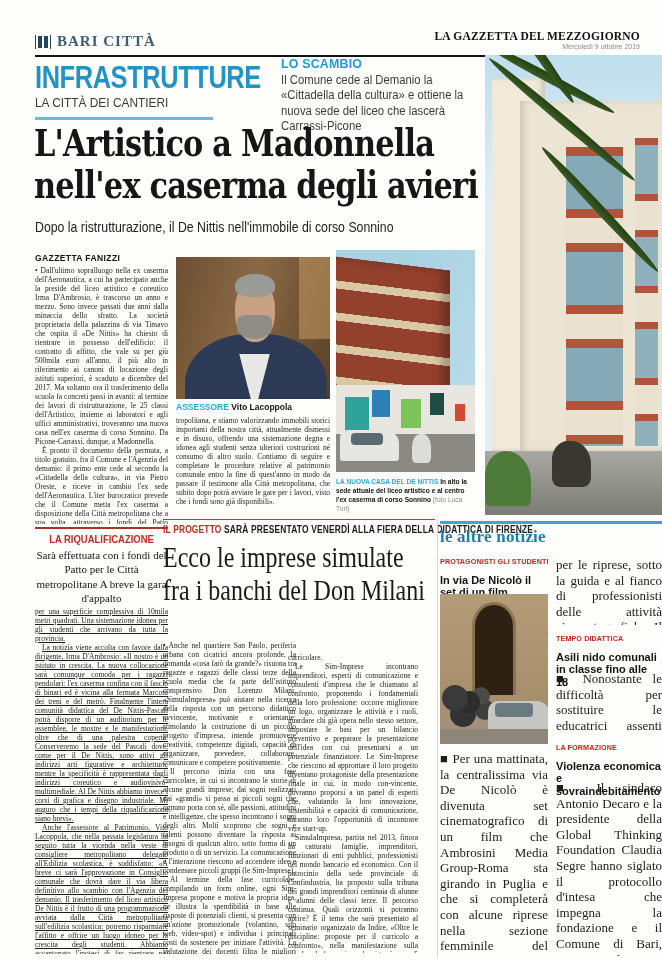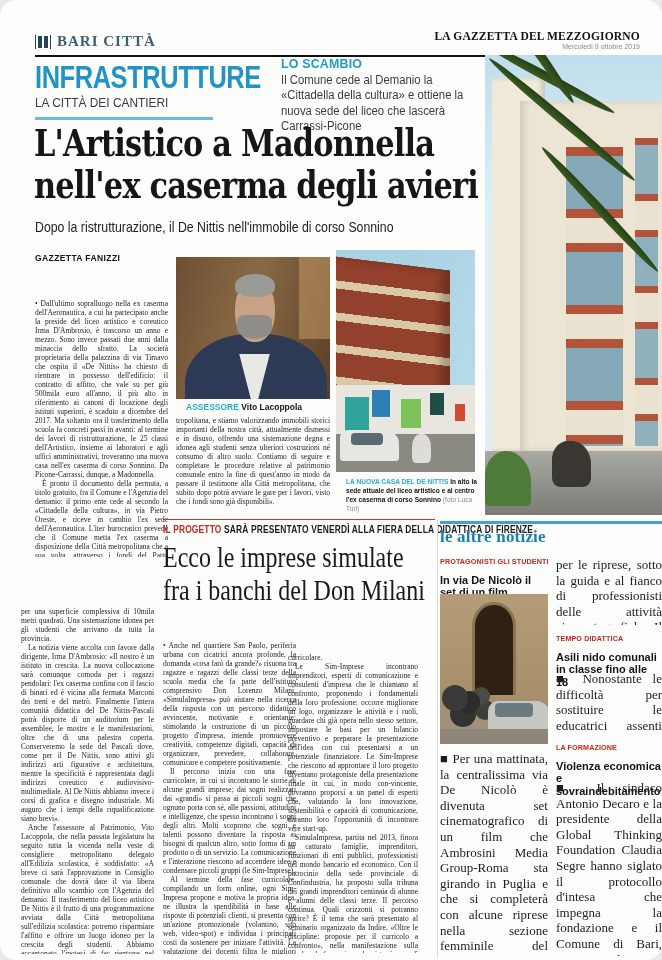--- a/index.html
+++ b/index.html
@@ -2,21 +2,21 @@
 <html lang="it" style="--blue-kicker: #2193c6; --cyan-rule: #66bcd9; --blue-scambio: #1e9cd0; --navy-header: #3d5f74; --red-label: #c5291f; --blue-news-title: #1b7fb0; --cyan-caption: #27aed6; --news-rule: #43a3c9; --box-rule: #a8322a;"><head>
 <meta charset="utf-8">
 <style>
   :root{
     --blue-kicker:#2193c6; --cyan-rule:#66bcd9; --blue-scambio:#1e9cd0;
     --navy-header:#3d5f74; --red-label:#c5291f; --blue-news-title:#1b7fb0;
     --cyan-caption:#27aed6; --news-rule:#43a3c9; --box-rule:#a8322a;
   }
   *{margin:0;padding:0;box-sizing:border-box;}
   body{background:#e9e9e9;font-family:"Liberation Sans",sans-serif;}
-  #page{position:relative;width:662px;height:960px;background:#fdfdfc;margin:0 auto;overflow:hidden;border-radius:16px;}
+  #page{position:relative;width:662px;height:960px;background:#fdfdfc;margin:0 auto;overflow:hidden;}
 
   
   .hdr-left{position:absolute;left:35px;top:33px;display:flex;align-items:center;gap:6px;}
   .edmark{display:flex;align-items:center;gap:2px;}
   .edmark .thin{width:1px;height:14px;background:#26455c;}
   .edmark .fat{width:4px;height:12px;background:#26455c;}
   .baricitta{font-family:"Liberation Serif",serif;font-weight:bold;font-size:15px;letter-spacing:1px;color:var(--navy-header);}
   .hdr-right{position:absolute;right:22px;top:30px;text-align:right;}
   .masthead{font-family:"Liberation Serif",serif;font-weight:bold;font-size:11.5px;color:#111;letter-spacing:.2px;}
   .dateline{font-size:7px;color:#8b8b8b;margin-top:1px;}
@@ -36,22 +36,22 @@
   
   .headline{position:absolute;left:34px;top:122px;font-family:"DejaVu Serif","Liberation Serif",serif;
             font-weight:bold;font-size:38px;line-height:1.1;color:#161616;transform:scaleX(.8);transform-origin:left;white-space:nowrap;letter-spacing:-1px;}
   .subhead{position:absolute;left:35px;top:218px;font-size:15px;color:#222;transform:scaleX(.82);transform-origin:left;white-space:nowrap;}
   .byline{position:absolute;left:35px;top:253px;font-size:8.5px;font-weight:bold;color:#111;letter-spacing:.4px;}
 
   
   .bodycol{position:absolute;font-family:"Liberation Serif",serif;font-size:7.5px;line-height:1.2;
            color:#1d1d1d;text-align:justify;overflow:hidden;}
   .bodycol p+p{text-indent:7px;}
-  #col1a{left:35px;top:266px;width:133px;height:258px;margin-top:33px;}
-  #col1b{left:21px;top:607px;width:133px;height:347px;}
+  #col1a{left:35px;top:266px;width:133px;height:258px;}
+  #col1b{left:35px;top:607px;width:133px;height:347px;text-decoration:underline;}
   #col2 {left:176px;top:416px;width:154px;height:106px;}
 
   
   .pullbox{position:absolute;left:35px;top:527px;width:133px;border-top:2px solid var(--box-rule);padding-top:4px;text-align:center;}
   .pullbox .lbl{font-size:10.5px;font-weight:bold;color:var(--red-label);transform:scaleX(.9);transform-origin:center;}
   .pullbox .quote{font-family:"Liberation Serif",serif;font-size:11px;line-height:1.3;color:#161616;margin-top:3px;}
 
   
   .photo{position:absolute;overflow:hidden;}
   #photo-assessore{left:176px;top:257px;width:154px;height:142px;background:linear-gradient(105deg,#6d4e33,#8a6a45 45%,#5a3f28);}
@@ -92,21 +92,21 @@
 
   #photo-film{left:440px;top:594px;width:108px;height:150px;background:linear-gradient(#b59c78,#a88f6c 70%,#9b9286);}
   #photo-film .arch{position:absolute;left:30%;top:5%;width:40%;height:62%;background:#2e2013;border:3px solid #8a7452;border-bottom:none;border-radius:50% 50% 0 0/26% 26% 0 0;}
   #photo-film .crowd{position:absolute;left:2%;bottom:22%;width:26px;height:26px;border-radius:50%;background:#3a3a3a;
       box-shadow:14px 4px 0 -2px #2c2c2c,26px -2px 0 -4px #4a4a46,8px 16px 0 0 #333,30px 12px 0 -3px #3d3d39;}
   #photo-film .car{position:absolute;right:-2%;bottom:5%;width:58%;height:24%;background:#c6c6c2;border-radius:10px 14px 2px 2px;}
   #photo-film .car:before{content:"";position:absolute;left:12%;top:8%;width:60%;height:38%;background:#6b7a80;border-radius:4px;}
   #photo-film .ground{position:absolute;left:0;bottom:0;width:100%;height:10%;background:#8f867a;}
 
   
-  .caption{position:absolute;font-size:8.5px;color:#141414;margin-left:10px;}
+  .caption{position:absolute;font-size:8.5px;color:#141414;}
   .caption .clbl{font-weight:bold;color:var(--cyan-caption);}
   .caption .ctxt{font-weight:bold;}
   .caption .ccredit{color:#8a8a8a;font-weight:normal;}
   #cap-assessore{left:176px;top:402px;width:154px;}
   #cap-mural{left:336px;top:478px;width:141px;font-size:6.6px;line-height:1.35;}
 
   
   .art2-rule{position:absolute;left:163px;top:519px;width:272px;height:1px;background:#c0392b;}
   .art2-kicker{position:absolute;left:163px;top:524px;font-size:10px;font-weight:bold;letter-spacing:.2px;
                transform:scaleX(.84);transform-origin:left;white-space:nowrap;}
@@ -185,20 +185,24 @@
     <div>nell'ex caserma degli avieri</div>
   </div>
   <div class="subhead">Dopo la ristrutturazione, il De Nittis nell'immobile di corso Sonnino</div>
   <div class="byline">GAZZETTA FANIZZI</div>
 
   <div class="bodycol" id="col1a">
     <p>• Dall'ultimo sopralluogo nella ex caserma dell'Aeronautica, a cui ha partecipato anche la preside del liceo artistico e coreutico Irma D'Ambrosio, è trascorso un anno e mezzo. Sono invece passati due anni dalla minaccia dello sfratto. La società proprietaria della palazzina di via Timavo che ospita il «De Nittis» ha chiesto di rientrare in possesso dell'edificio: il contratto di affitto, che vale su per giù 500mila euro all'anno, il più alto in riferimento ai canoni di locazione degli istituti superiori, è scaduto a dicembre del 2017. Ma soltanto ora il trasferimento della scuola fa concreti passi in avanti: al termine dei lavori di ristrutturazione, le 25 classi dell'Artistico, insieme ai laboratori e agli uffici amministrativi, troveranno una nuova casa nell'ex caserma di corso Sonnino. Da Picone-Carrassi, dunque, a Madonnella.</p>
     <p>È pronto il documento della permuta, a titolo gratuito, fra il Comune e l'Agenzia del demanio: il primo ente cede al secondo la «Cittadella della cultura», in via Pietro Oreste, e riceve in cambio l'ex sede dell'Aeronautica. L'iter burocratico prevede che il Comune metta l'ex caserma a disposizione della Città metropolitana che a sua volta, attraverso i fondi del Patto finanziato dal Governo nel 2016, dovrà fare i lavori di adeguamento della struttura. L'edificio è ampio: si sviluppa su tre piani,</p>
   </div>
 
+  <div class="pullbox">
+    <div class="lbl">LA RIQUALIFICAZIONE</div>
+    <div class="quote">Sarà effettuata con i fondi del Patto per le Città metropolitane A breve la gara d'appalto</div>
+  </div>
 
   <div class="bodycol" id="col1b">
     <p>per una superficie complessiva di 10mila metri quadrati. Una sistemazione idonea per gli studenti che arrivano da tutta la provincia.</p>
     <p>La notizia viene accolta con favore dalla dirigente, Irma D'Ambrosio: «Il nostro è un istituto in crescita. La nuova collocazione sarà comunque comoda per i ragazzi pendolari: l'ex caserma confina con il fascio di binari ed è vicina alla fermata Marconi dei treni e del metrò. Finalmente l'intera comunità didattica del De Nittis-Pascali potrà disporre di un auditorium per le assemblee, le mostre e le manifestazioni, oltre che di una palestra coperta. Conserveremo la sede del Pascali dove, come per il De Nittis, sono attivi gli indirizzi arti figurative e architettura, mentre la specificità è rappresentata dagli indirizzi coreutico e audiovisivo-multimediale. Al De Nittis abbiamo invece i corsi di grafica e disegno industriale. Mi auguro che i tempi della riqualificazione siano brevi».</p>
     <p>Anche l'assessore al Patrimonio, Vito Lacoppola, che nella passata legislatura ha seguito tutta la vicenda nella veste di consigliere metropolitano delegato all'Edilizia scolastica, è soddisfatto: «A breve ci sarà l'approvazione in Consiglio comunale che dovrà dare il via libera definitivo allo scambio con l'Agenzia del demanio. Il trasferimento del liceo artistico De Nittis è il frutto di una programmazione avviata dalla Città metropolitana sull'edilizia scolastica: potremo risparmiare l'affitto e offrire un luogo idoneo per la crescita degli studenti. Abbiamo accantonato l'ipotesi di far rientrare nel nascente Polo didattico e artistico della ex Rossani, accanto all'Accademia delle belle arti, pure il De Nittis. La soluzione di corso Sonnino è però adeguata: stiamo dando una risposta in termini di riduzione della spesa per le locazioni passive sostenute dalla Città me-</p>
   </div>
 
   <div class="photo" id="photo-assessore">
     <div class="lightpanel"></div>
       <div class="suit"></div>

